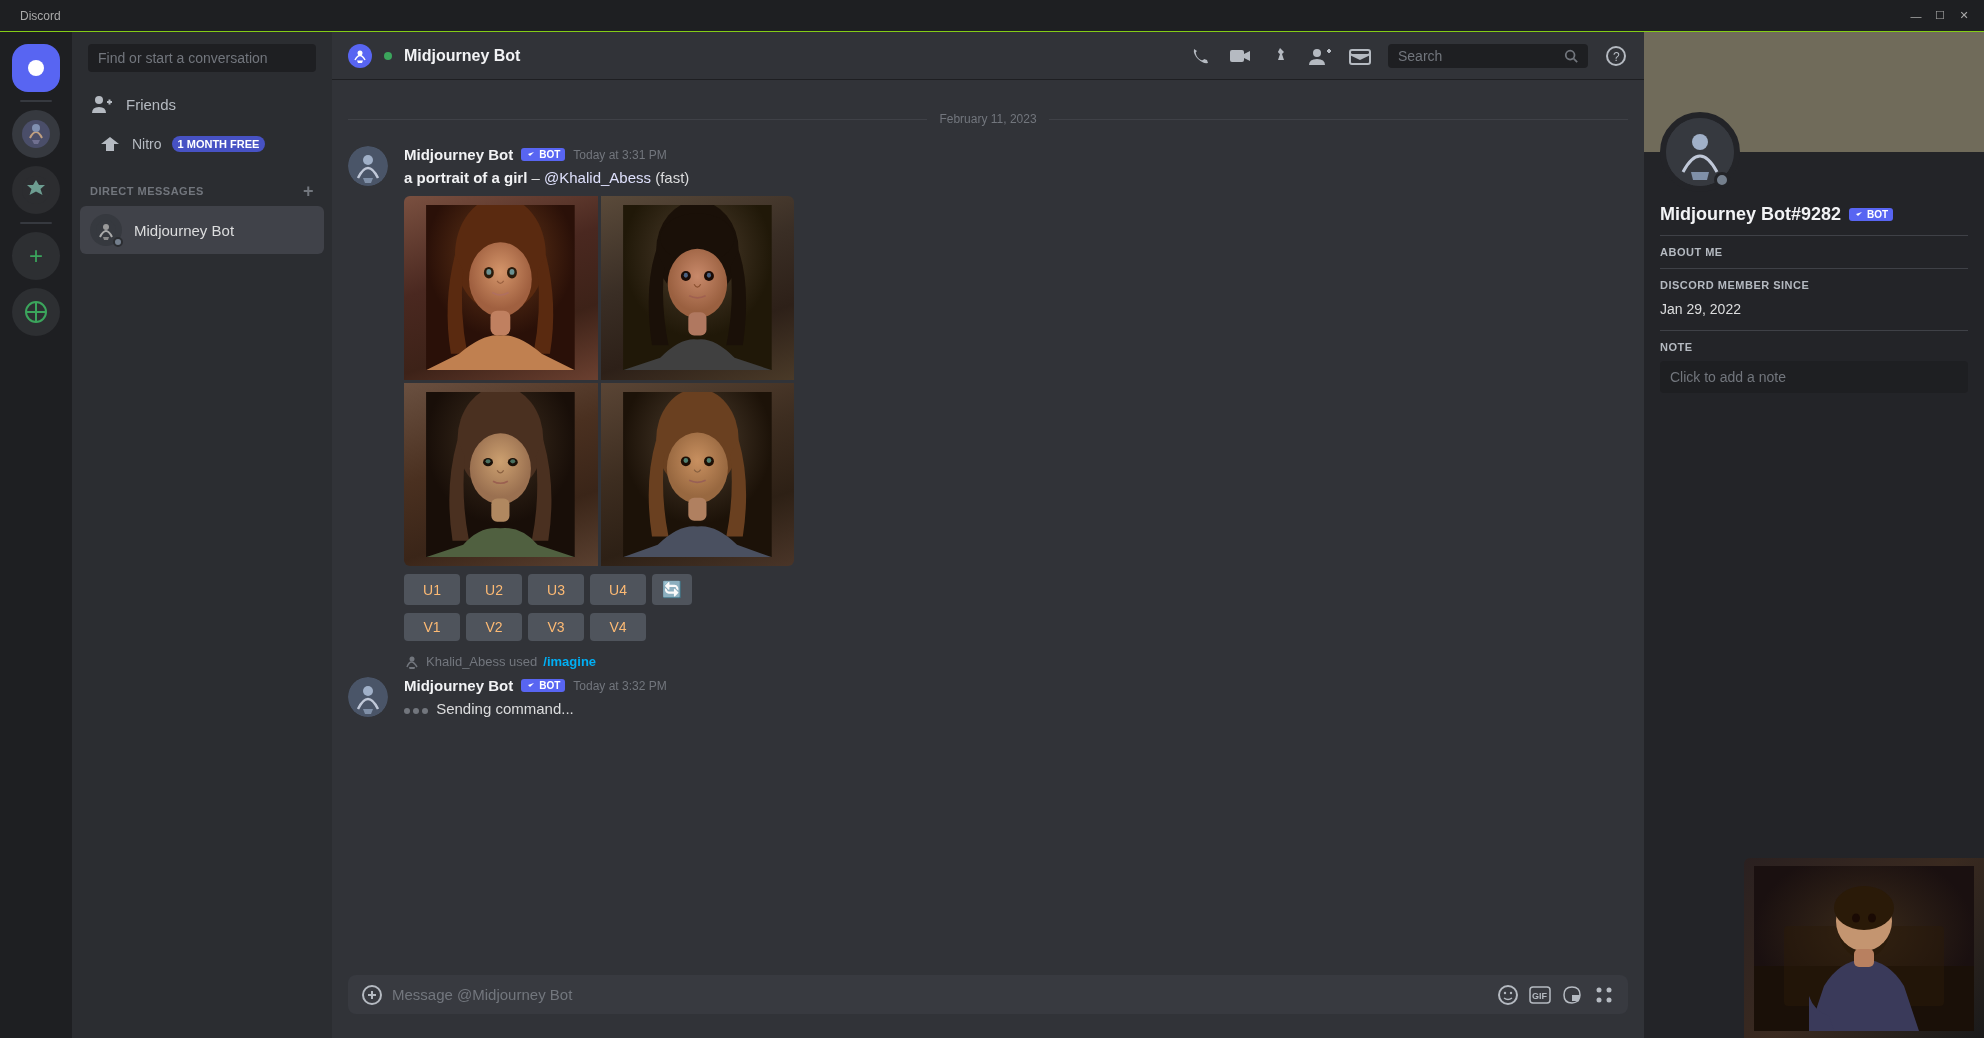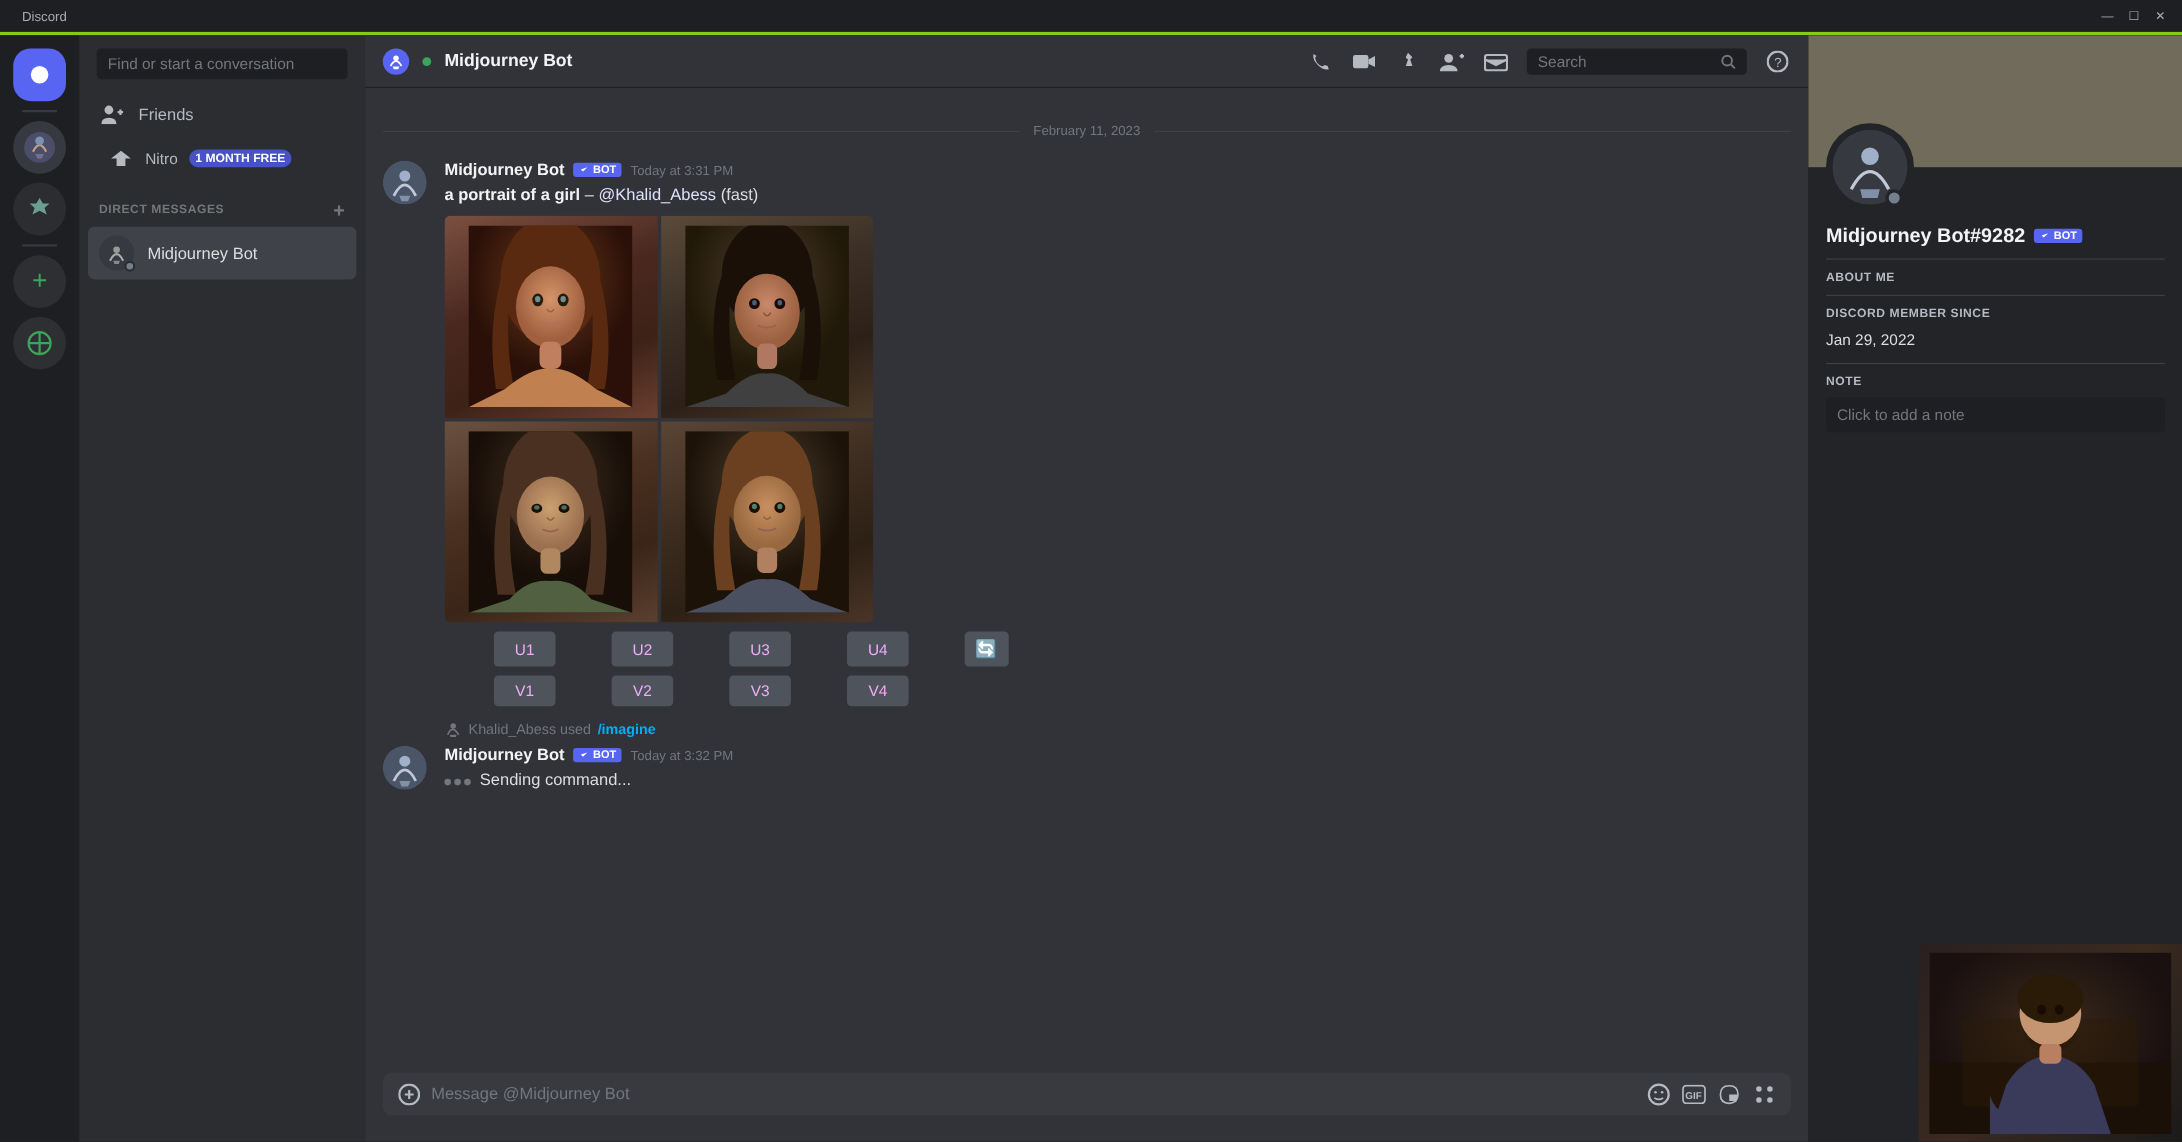--- a/index.html
+++ b/index.html
@@ -18,21 +18,21 @@
     .titlebar {
       height: 32px;
       background: #1e1f22;
       display: flex;
       align-items: center;
       padding: 0 12px;
       font-size: 13px;
       color: #dcddde;
       -webkit-app-region: drag;
       flex-shrink: 0;
-      border-bottom: 3px solid #84cc16;
+      border-bottom: 1px solid #84cc16;
     }
     .titlebar-title {
       font-size: 12px;
       color: #aaa;
       margin-left: 8px;
     }
     .titlebar-controls {
       margin-left: auto;
       display: flex;
       gap: 8px;
@@ -407,27 +407,26 @@
     .action-buttons {
       display: flex;
       gap: 6px;
       flex-wrap: wrap;
       margin-top: 8px;
     }
     .action-btn {
       background: #4f545c;
       border: none;
       border-radius: 4px;
-      color: #f0abfc;
+      color: #fdba74;
       padding: 6px 16px;
       font-size: 14px;
       font-weight: 500;
       cursor: pointer;
       min-width: 56px;
-      margin-left: 45px;
     }
     .action-btn.refresh {
       background: #4f545c;
       width: 40px;
       min-width: 40px;
       display: flex;
       align-items: center;
       justify-content: center;
       font-size: 16px;
     }

